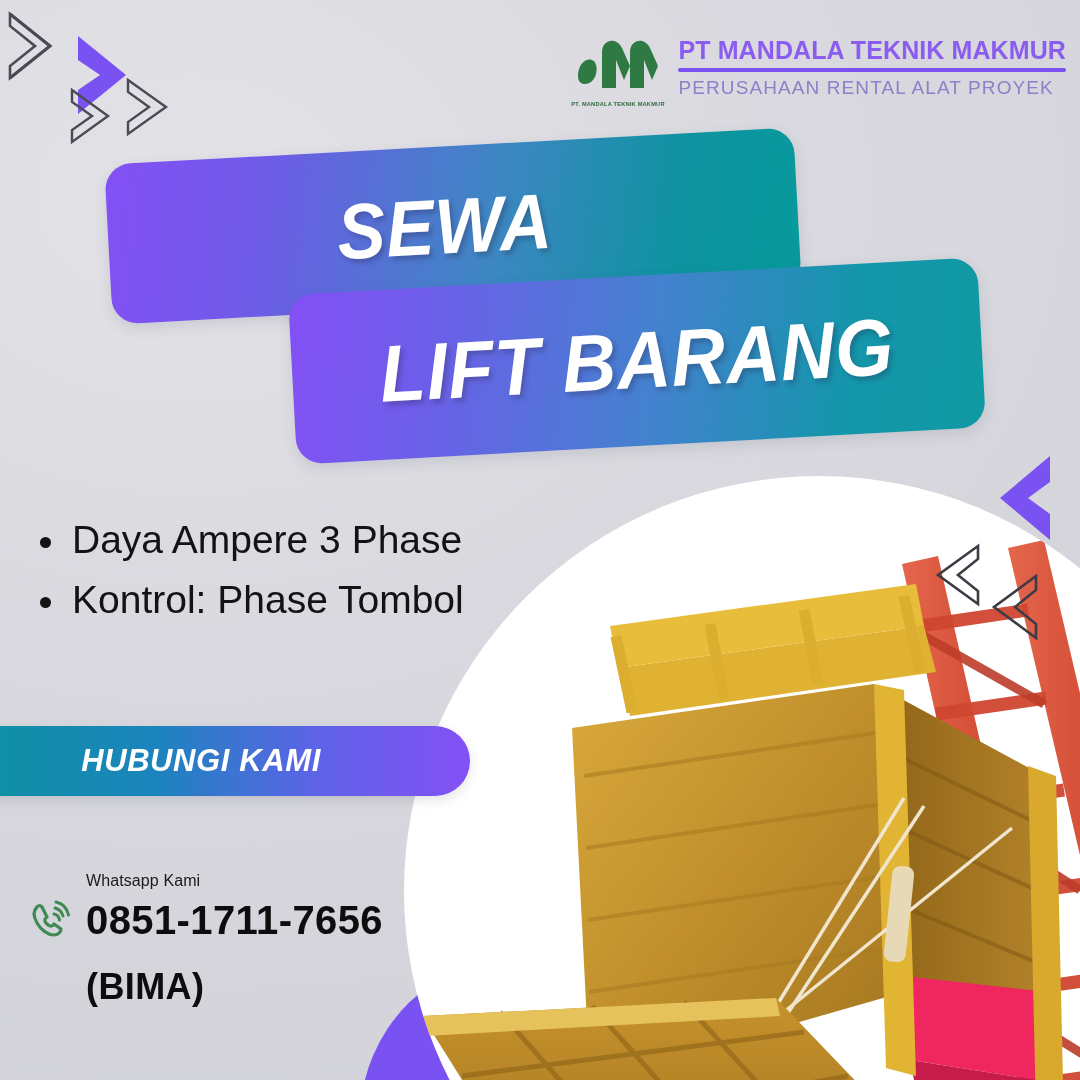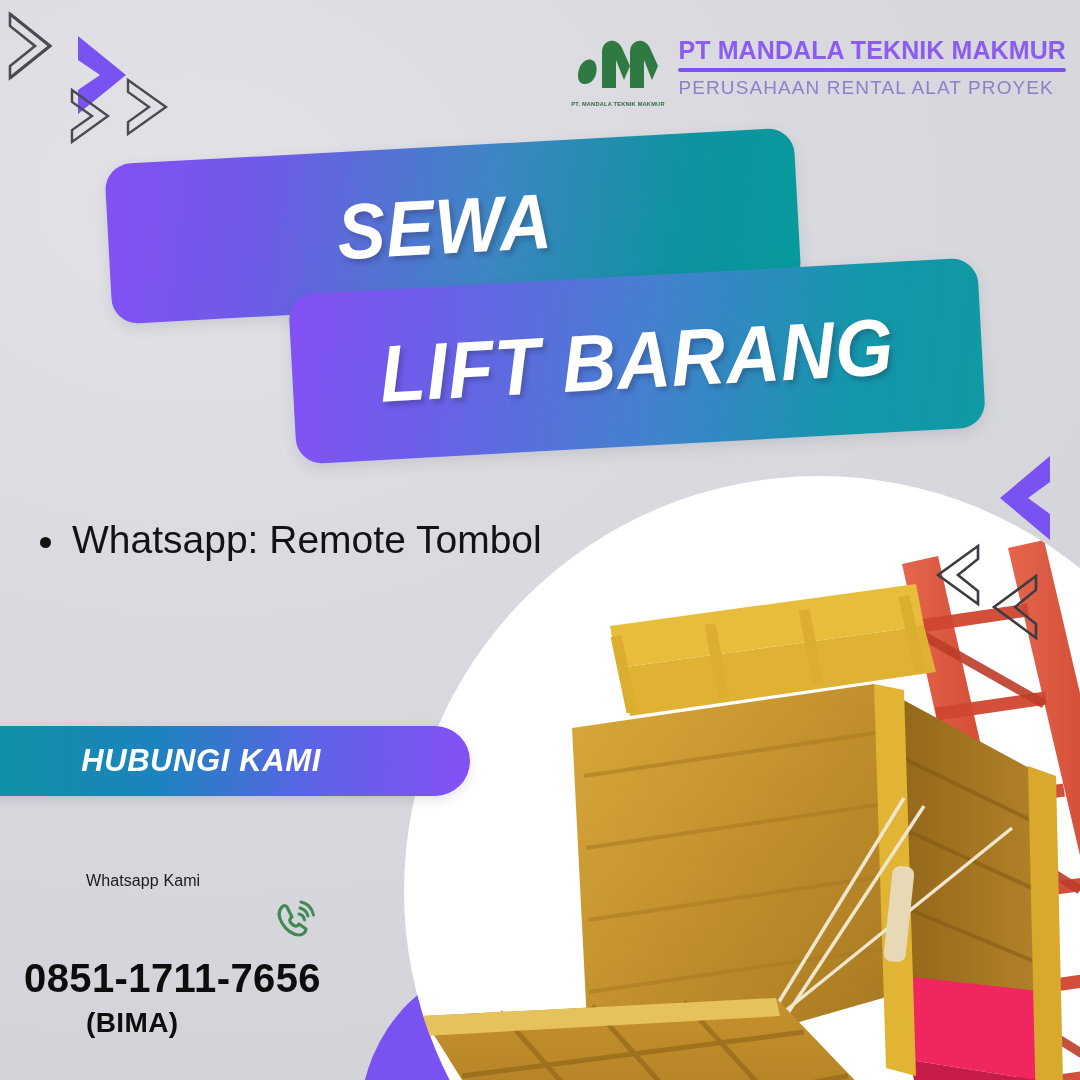--- a/index.html
+++ b/index.html
@@ -100,28 +100,28 @@
   #cta-label{
     width:100%;text-align:center;color:#fff;font-weight:bold;font-style:italic;
     font-size:31px;letter-spacing:.6px;padding-right:28px;
   }
 
   
   #contact{position:absolute;left:24px;top:872px;z-index:6;}
   #wa-label{
     font-size:16px;color:#1a1a1a;margin-left:62px;letter-spacing:.1px;
   }
-  #phone-row{display:flex;align-items:flex-end;gap:10px;margin-top:4px;flex-direction:column;}
+  #phone-row{display:flex;align-items:center;gap:10px;margin-top:4px;}
   #wa-icon{width:52px;height:52px;flex:0 0 auto;}
   #phone-number{
     font-size:40px;font-weight:bold;color:#0d0d0d;letter-spacing:.4px;
     white-space:nowrap;
   }
   #contact-name{
-    font-size:28px;font-weight:bold;color:#0d0d0d;margin-left:62px;margin-top:6px;
+    font-size:36px;font-weight:bold;color:#0d0d0d;margin-left:62px;margin-top:20px;
     letter-spacing:.4px;
   }
 
   
   #product{position:absolute;left:0;top:0;width:830px;height:830px;}
 </style>
 </head>
 <body>
 
 <div id="poster">
@@ -295,21 +295,22 @@
   </div>
 
   <div class="banner" id="banner-1">
     <div class="banner-text" id="title-1">SEWA</div>
   </div>
   <div class="banner" id="banner-2">
     <div class="banner-text" id="title-2">LIFT BARANG</div>
   </div>
 
   <ul id="features">
-    <li>Whatsapp: Remote Tombol</li>
+    <li>Daya Ampere 3 Phase</li>
+    <li>Kontrol: Phase Tombol</li>
   </ul>
 
   <div id="cta">
     <div id="cta-label">HUBUNGI KAMI</div>
   </div>
 
   <div id="contact">
     <div id="wa-label">Whatsapp Kami</div>
     <div id="phone-row">
       <div id="wa-icon">

